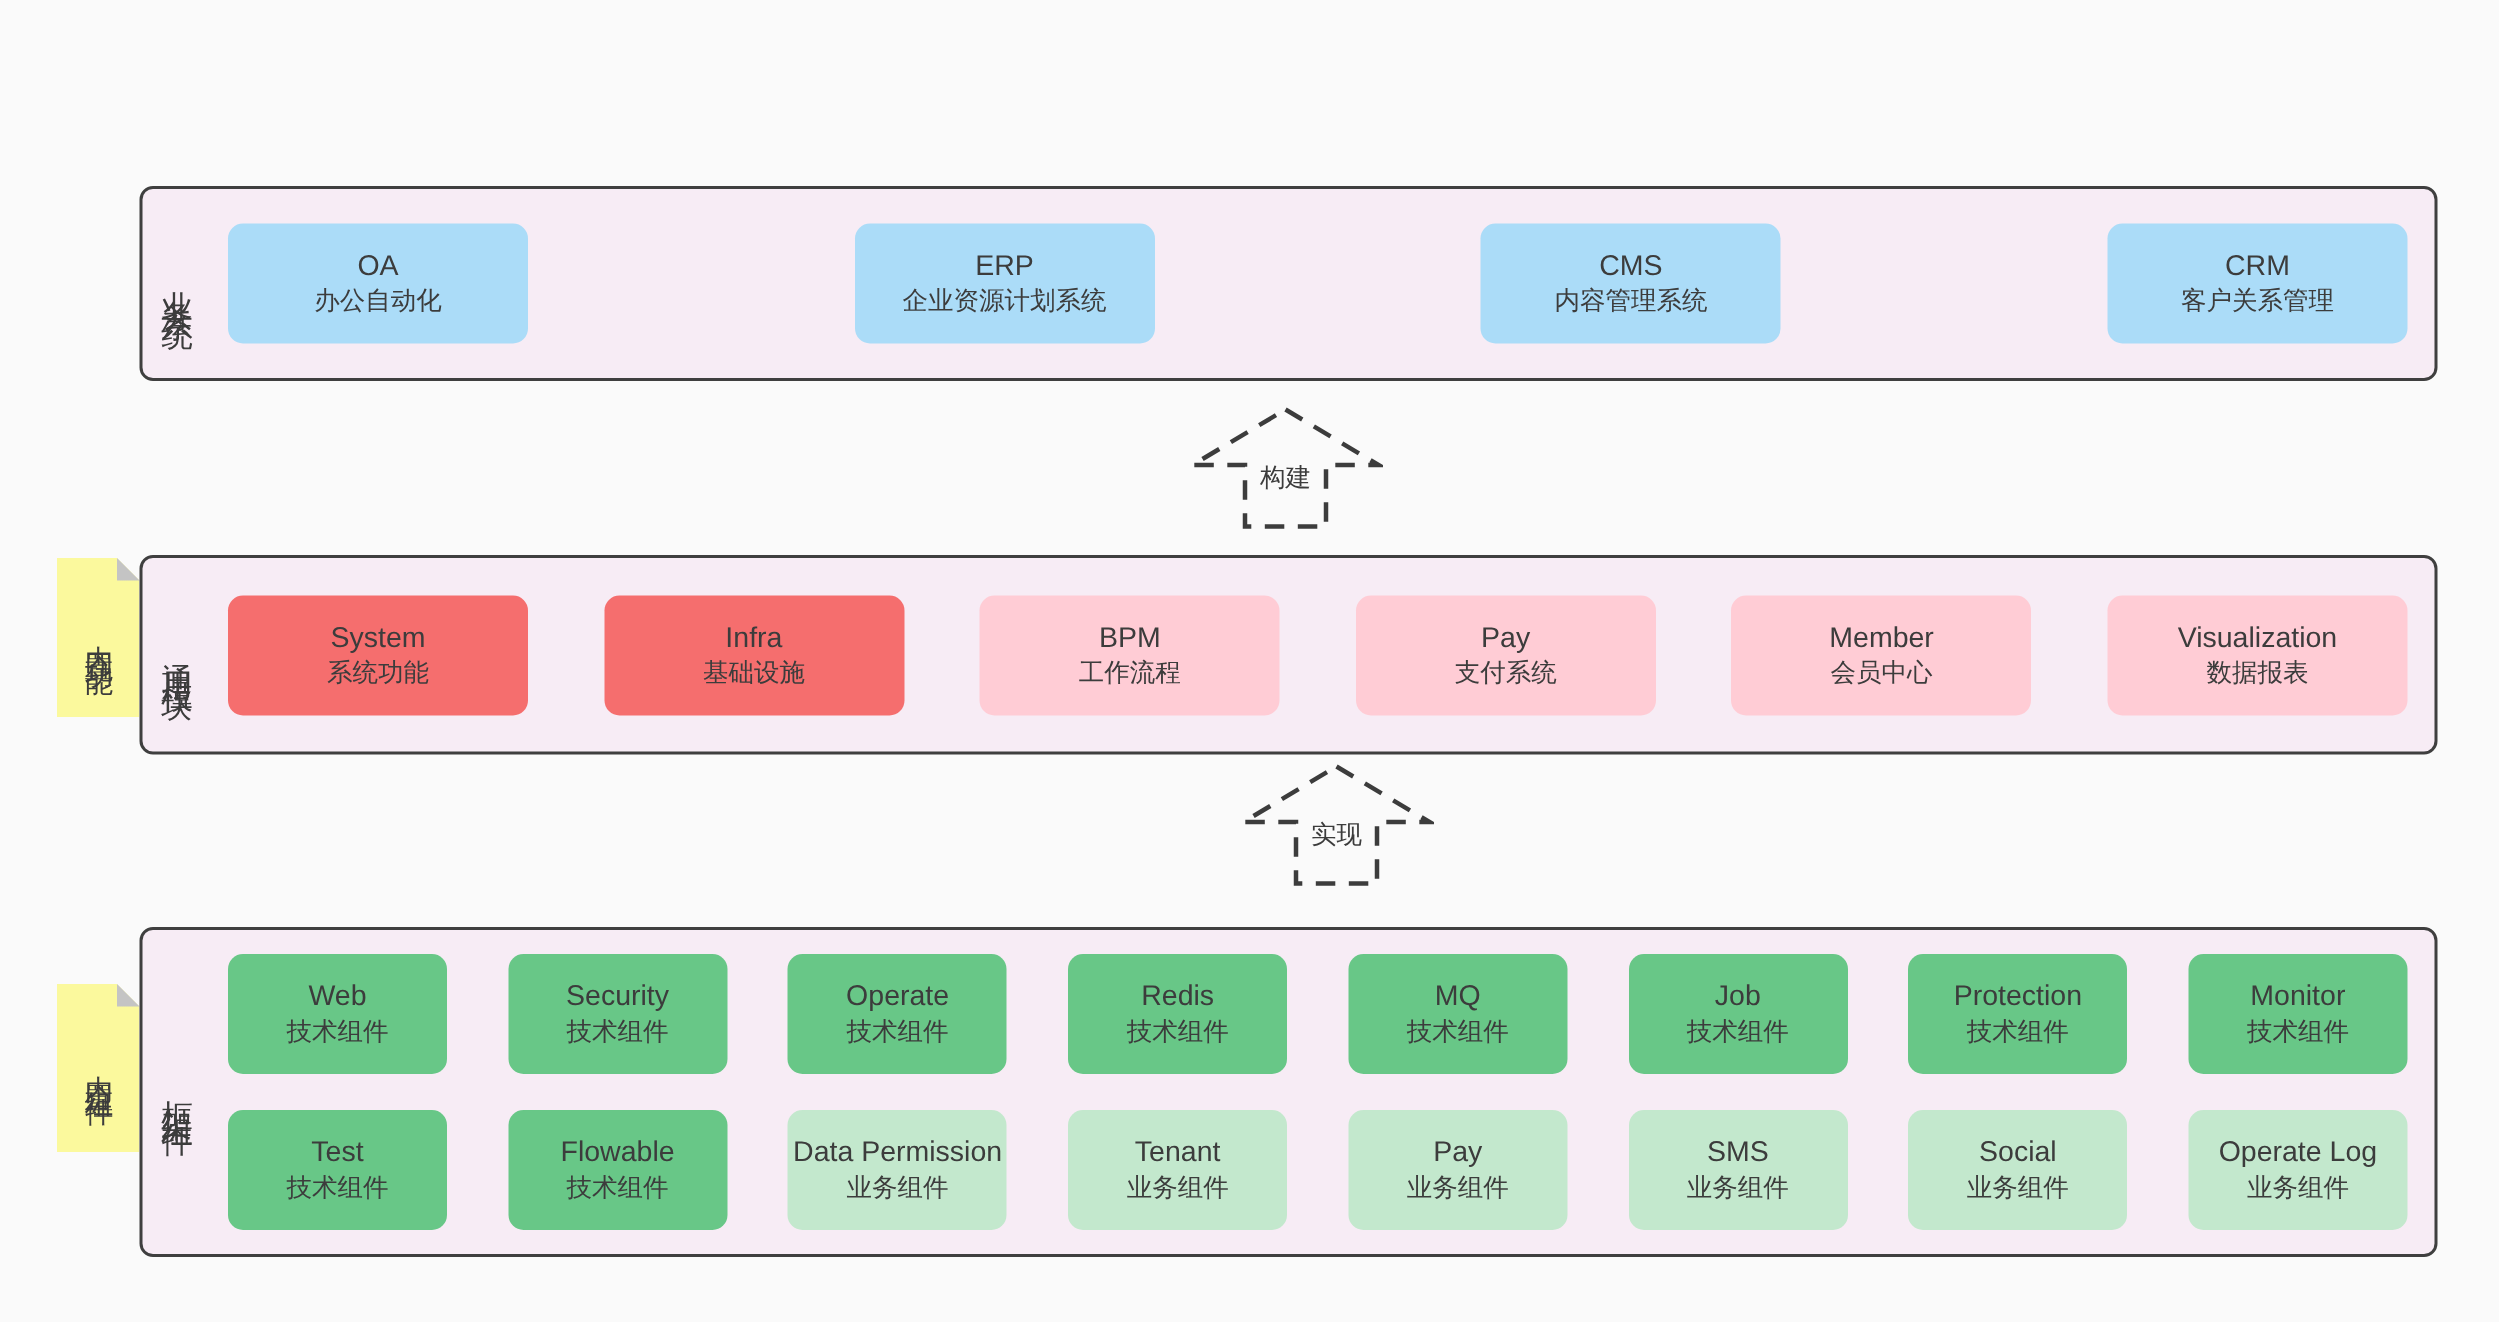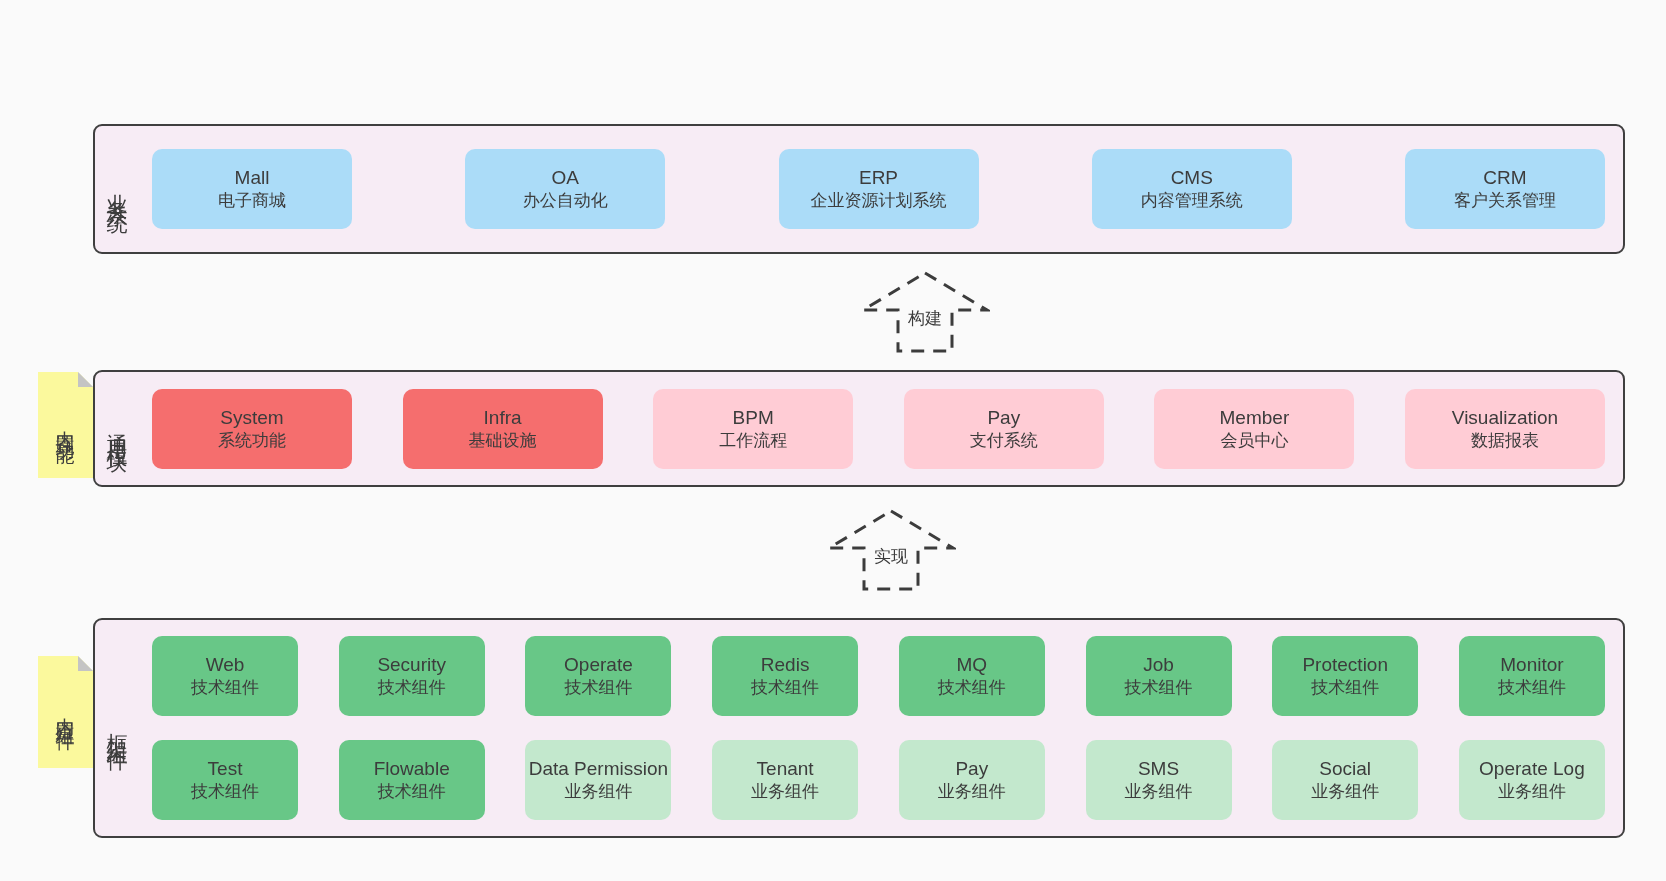--- a/index.html
+++ b/index.html
@@ -36,21 +36,21 @@
   .tab-mid{top:372px;height:106px;}
   .tab-bottom{top:656px;height:112px;}
 
   
   .layer{
     position:absolute;left:93px;width:1532px;
     background:var(--layer-bg);border:2px solid var(--layer-border);
     border-radius:9px;display:flex;align-items:stretch;
   }
   .layer-top{top:124px;height:130px;}
-  .layer-mid{top:370px;height:117px;}
+  .layer-mid{top:370px;height:133px;}
   .layer-bottom{top:618px;height:220px;}
   .layer-label{
     writing-mode:vertical-rl;text-orientation:upright;
     font-size:21px;letter-spacing:6px;line-height:1;
     align-self:center;margin-left:12px;color:var(--text);white-space:nowrap;
   }
   .boxes{
     flex:1;display:flex;align-items:center;justify-content:space-between;
     padding:0 18px 0 24px;
   }
@@ -71,21 +71,21 @@
   .box .t{font-size:19px;}
   .box .s{font-size:17px;}
   .blue{background:var(--blue-box);}
   .red{background:var(--red-box);}
   .pink{background:var(--pink-box);}
   .green{background:var(--green-box);}
   .lightgreen{background:var(--light-green-box);}
 
   
   .arrow{position:absolute;width:130px;height:84px;}
-  .arrow-1{left:860px;top:270px;}
+  .arrow-1{left:792px;top:270px;}
   .arrow-2{left:826px;top:508px;}
   .arrow svg{position:absolute;inset:0;}
   .arrow-label{
     position:absolute;left:50%;top:36px;transform:translateX(-50%);
     background:var(--page-bg);padding:1px 5px;font-size:17px;color:var(--text);
     white-space:nowrap;
   }
 </style>
 </head>
 <body>
@@ -99,24 +99,20 @@
 
   <div class="tab tab-bottom">
     <span class="fold"></span>
     <span class="tab-text">内置组件</span>
   </div>
 
   <section class="layer layer-top">
     <div class="layer-label">业务系统</div>
     <div class="boxes">
       <div class="box box-wide blue">
-        <div class="t">Mall</div>
-        <div class="s">电子商城</div>
-      </div>
-      <div class="box box-wide blue">
         <div class="t">OA</div>
         <div class="s">办公自动化</div>
       </div>
       <div class="box box-wide blue">
         <div class="t">ERP</div>
         <div class="s">企业资源计划系统</div>
       </div>
       <div class="box box-wide blue">
         <div class="t">CMS</div>
         <div class="s">内容管理系统</div>

